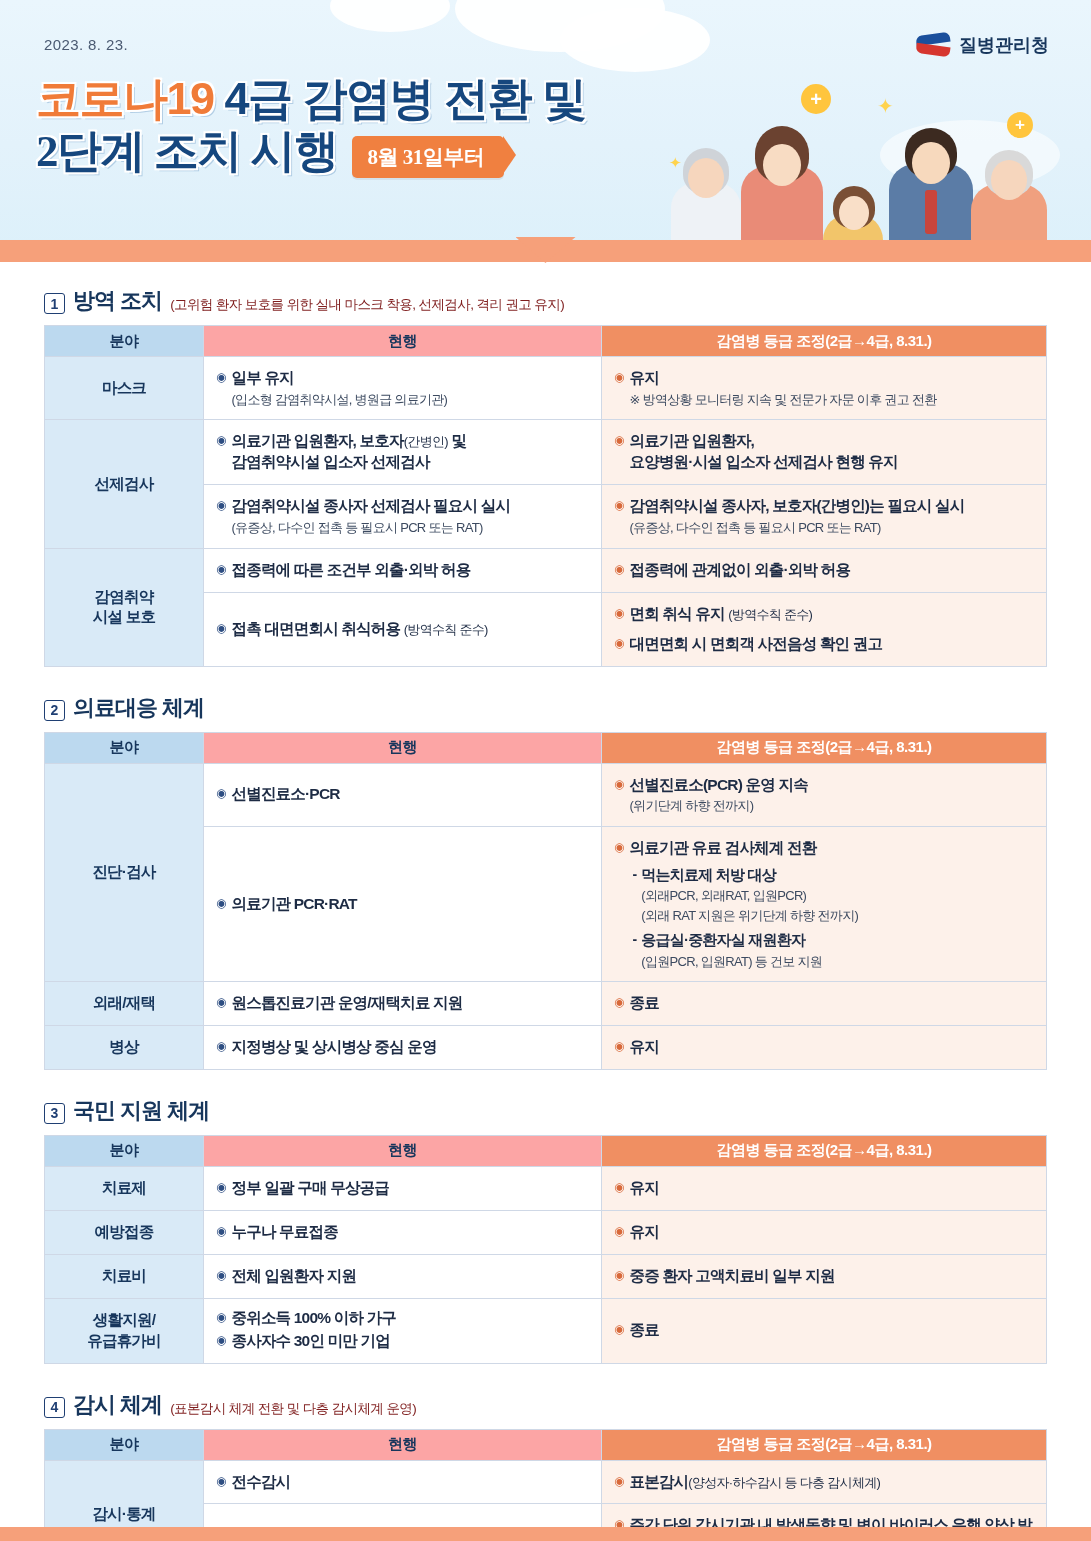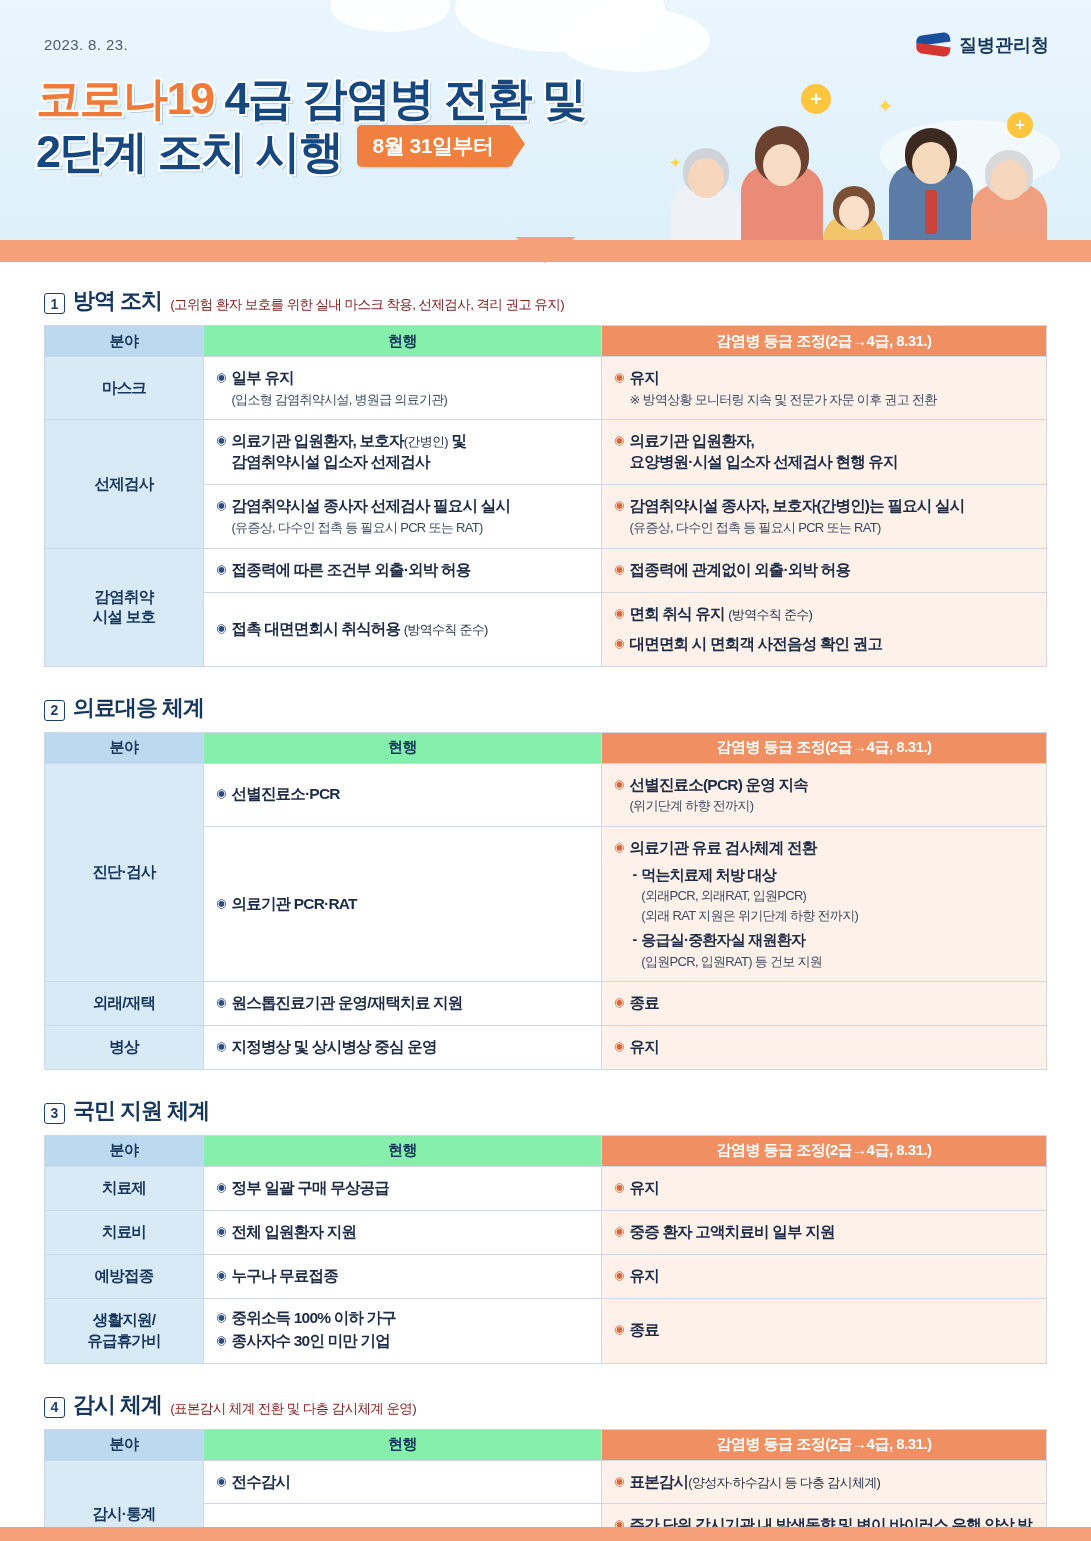--- a/index.html
+++ b/index.html
@@ -49,21 +49,21 @@
   .kdca-name { font-size:18px; font-weight:bold; color:#17365c; }
 
   .title-block { position:absolute; left:36px; top:72px; }
   .title-line {
     font-size:45px; font-weight:bold; line-height:1.18;
     color:#16477e; letter-spacing:-1.5px;
     text-shadow: 2px 2px 0 #ffffff, -2px 2px 0 #ffffff, 2px -2px 0 #ffffff, -2px -2px 0 #ffffff, 3px 3px 0 rgba(90,140,190,.35);
     white-space:nowrap;
   }
   .title-line .accent { color:#f07b38; }
-  .title-row2 { display:flex; align-items:flex-start; gap:14px; }
+  .title-row2 { display:flex; align-items:flex-end; gap:14px;font-family:Liberation Serif, serif; }
   .badge-date {
     display:inline-block;
     background:#f08040; color:#ffffff;
     font-size:21px; font-weight:bold;
     padding:7px 20px 7px 16px;
     border-radius:5px;
     letter-spacing:-0.5px;
     position:relative;
     box-shadow:0 2px 0 rgba(0,0,0,.06);
   }
@@ -102,21 +102,21 @@
     width:21px; height:21px; border:1.8px solid #1f3f73; color:#1f3f73;
     font-size:14px; font-weight:bold; display:flex; align-items:center; justify-content:center;
     border-radius:3px; margin-bottom:2px;
   }
   .sec-title { font-size:22px; font-weight:bold; color:#17365c; letter-spacing:-1px; }
   .sec-sub { font-size:13.5px; color:#7f1d1d; letter-spacing:-0.6px; padding-bottom:2px; }
 
   table.grid { width:1003px; border-collapse:collapse; table-layout:fixed; }
   table.grid th, table.grid td { border:1px solid #cfd8e6; vertical-align:middle; }
   .th-field { width:159px; background:#bcd9ef; color:#17365c; }
-  .th-current { width:398px; background:#86efac; color:#17365c; }
+  .th-current { width:398px; background:#fca5a5; color:#17365c; }
   .th-new { background:#f08f62; color:#ffffff; }
   table.grid th {
     height:31px; font-size:15px; font-weight:bold; text-align:center; letter-spacing:-0.5px;
   }
   .td-field {
     background:#d9eaf7; color:#17365c; font-size:15.5px; font-weight:bold;
     text-align:center; letter-spacing:-0.8px; line-height:1.3;
   }
   .td-cur { background:#ffffff; padding:9px 12px; }
   .td-new { background:#fdf1ea; padding:9px 12px; }
@@ -415,46 +415,46 @@
               </div>
         </td>
         <td class="td-new">
           <div class="item">
                 <span class="dot">◉</span>
                 <span class="itxt">유지</span>
               </div>
         </td>
       </tr>
       <tr>
+        <td class="td-field">예방접종</td>
+        <td class="td-cur">
+          <div class="item">
+                <span class="dot">◉</span>
+                <span class="itxt">누구나 무료접종</span>
+              </div>
+        </td>
+        <td class="td-new">
+          <div class="item">
+                <span class="dot">◉</span>
+                <span class="itxt">유지</span>
+              </div>
+        </td>
+      </tr>
+      <tr>
         <td class="td-field">치료비</td>
         <td class="td-cur">
           <div class="item">
                 <span class="dot">◉</span>
                 <span class="itxt">전체 입원환자 지원</span>
               </div>
         </td>
         <td class="td-new">
           <div class="item">
                 <span class="dot">◉</span>
                 <span class="itxt">중증 환자 고액치료비 일부 지원</span>
-              </div>
-        </td>
-      </tr>
-      <tr>
-        <td class="td-field">예방접종</td>
-        <td class="td-cur">
-          <div class="item">
-                <span class="dot">◉</span>
-                <span class="itxt">누구나 무료접종</span>
-              </div>
-        </td>
-        <td class="td-new">
-          <div class="item">
-                <span class="dot">◉</span>
-                <span class="itxt">유지</span>
               </div>
         </td>
       </tr>
       <tr>
         <td class="td-field">
           <span>생활지원/</span><br><span>유급휴가비</span>
         </td>
         <td class="td-cur">
           <div class="item" style="margin:0">
                 <span class="dot">◉</span>

